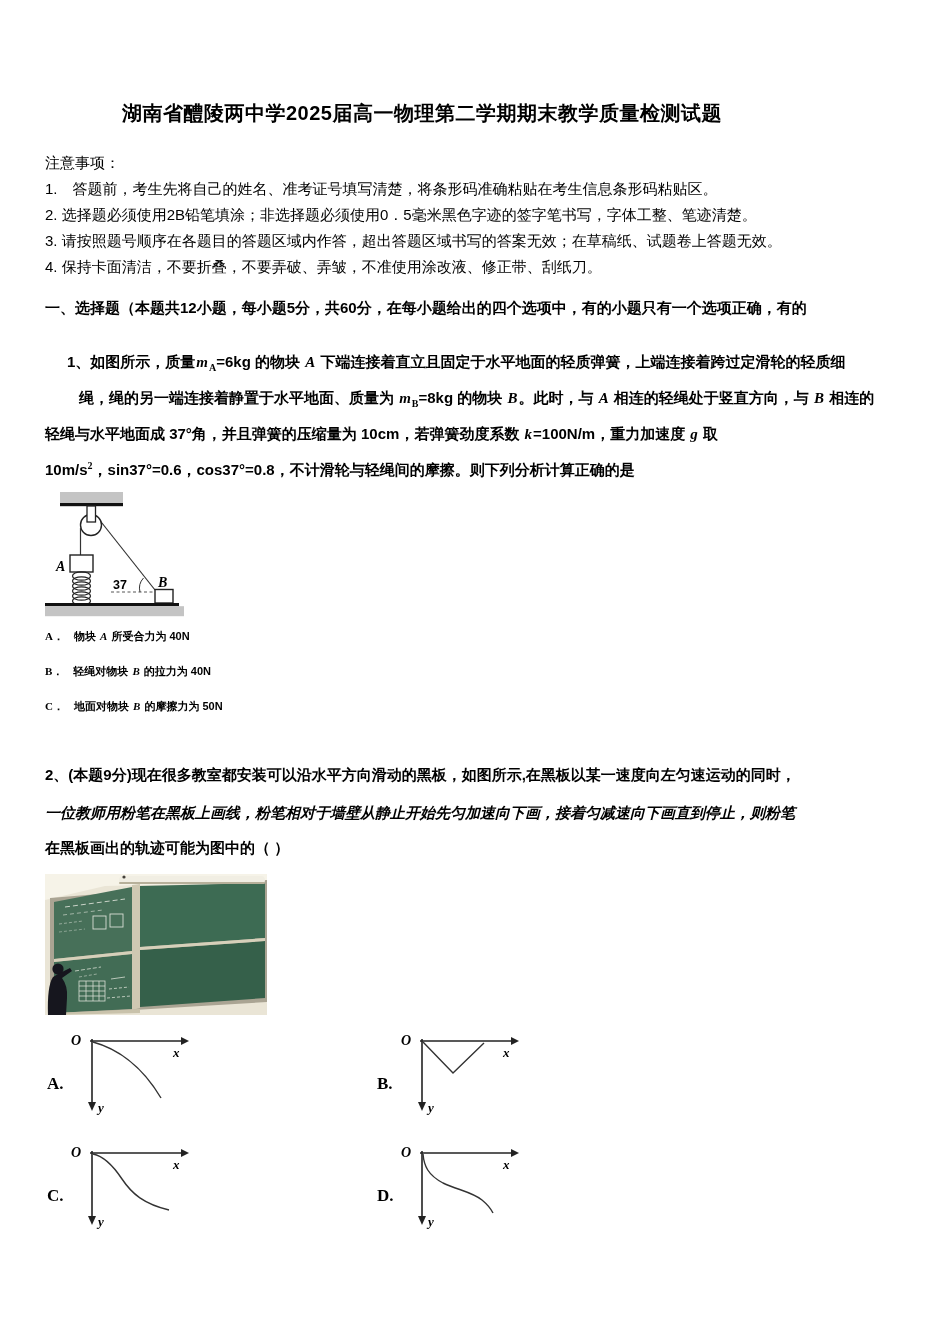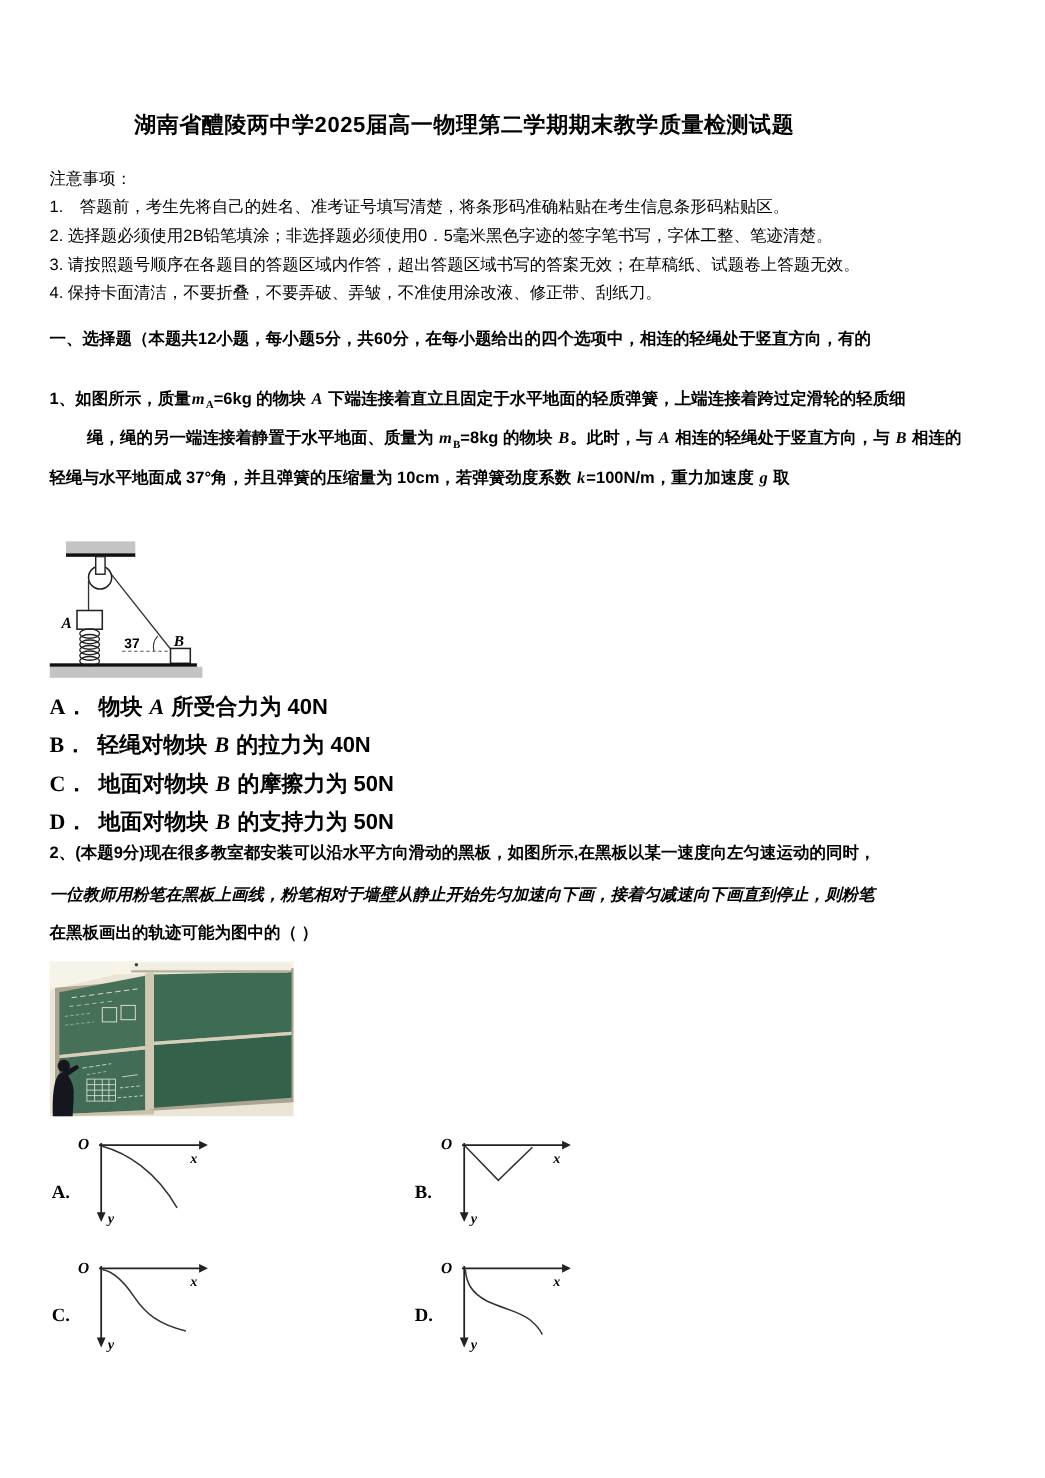--- a/index.html
+++ b/index.html
@@ -17,21 +17,21 @@
   .notice{
     left:45px;top:150px;width:868px;
     font-size:15px;font-weight:400;line-height:26px;
   }
   .secline,.qline{
     left:45px;width:872px;font-size:15px;font-weight:600;white-space:nowrap;
   }
   .v{font-family:"Liberation Serif",serif;font-style:italic;font-weight:700;padding:0 1px;}
   sub,sup{font-size:10px;font-family:"Liberation Serif",serif;font-weight:700;}
   .opt{
-    left:45px;font-size:20px;font-weight:700;white-space:nowrap;
+    left:45px;font-size:11px;font-weight:700;white-space:nowrap;
   }
   .opt-letter{font-family:"Liberation Serif",serif;margin-right:10px;font-weight:700;}
   .glabel{
     font-family:"Liberation Serif",serif;font-weight:700;font-size:17px;
   }
   svg text{user-select:none;}
   .axis-label{font-family:"Liberation Serif",serif;font-style:italic;font-weight:700;}
 </style>
 </head>
 <body>
@@ -41,28 +41,29 @@
   <div class="abs title">湖南省醴陵两中学2025届高一物理第二学期期末教学质量检测试题</div>
 
   <div class="abs notice">
     <div>注意事项：</div>
     <div>1.　答题前，考生先将自己的姓名、准考证号填写清楚，将条形码准确粘贴在考生信息条形码粘贴区。</div>
     <div>2. 选择题必须使用2B铅笔填涂；非选择题必须使用0．5毫米黑色字迹的签字笔书写，字体工整、笔迹清楚。</div>
     <div>3. 请按照题号顺序在各题目的答题区域内作答，超出答题区域书写的答案无效；在草稿纸、试题卷上答题无效。</div>
     <div>4. 保持卡面清洁，不要折叠，不要弄破、弄皱，不准使用涂改液、修正带、刮纸刀。</div>
   </div>
 
-  <div class="abs secline" style="top:299px;">一、选择题（本题共12小题，每小题5分，共60分，在每小题给出的四个选项中，相连的轻绳处于竖直方向，有的</div>
-
-  <div class="abs qline" style="top:353px;"><span>1、如图所示，质量</span><span class="v">m</span><sub>A</sub><span>=6kg 的物块 </span><span class="v">A</span><span> 下端连接着直立且固定于水平地面的轻质弹簧，上端连接着跨过定滑轮的轻质细</span></div>
+  <div class="abs secline" style="top:299px;">一、选择题（本题共12小题，每小题5分，共60分，在每小题给出的四个选项中，有的小题只有一个选项正确，有的</div>
+
+  <div class="abs qline" style="top:353px;margin-left:22px;"><span>1、如图所示，质量</span><span class="v">m</span><sub>A</sub><span>=6kg 的物块 </span><span class="v">A</span><span> 下端连接着直立且固定于水平地面的轻质弹簧，上端连接着跨过定滑轮的轻质细</span></div>
 
   <div class="abs qline" style="top:389px;padding-left:34px;"><span>绳，绳的另一端连接着静置于水平地面、质量为 </span><span class="v">m</span><sub>B</sub><span>=8kg 的物块 </span><span class="v">B</span><span>。此时，与 </span><span class="v">A</span><span> 相连的轻绳处于竖直方向，与 </span><span class="v">B</span><span> 相连的</span></div>
 
   <div class="abs qline" style="top:425px;"><span>轻绳与水平地面成 37°角，并且弹簧的压缩量为 10cm，若弹簧劲度系数 </span><span class="v">k</span><span>=100N/m，重力加速度 </span><span class="v">g</span><span> 取</span></div>
 
+  <div class="abs qline" style="top:460px;"><span>10m/s</span><sup>2</sup><span>，sin37°=0.6，cos37°=0.8，不计滑轮与轻绳间的摩擦。则下列分析计算正确的是</span></div>
 
   <svg class="abs" style="left:45px;top:492px;" width="145" height="126" viewBox="0 0 145 126">
 
     <rect x="15" y="0" width="63" height="11" fill="#c4c4c4"></rect>
     <rect x="15" y="11" width="63" height="3.2" fill="#111"></rect>
 
     <line x1="53" y1="26" x2="110" y2="98" stroke="#333" stroke-width="1.2"></line>
 
     <circle cx="46" cy="33" r="10.5" fill="#fff" stroke="#222" stroke-width="1.4"></circle>
     <rect x="42" y="14" width="8.5" height="16" fill="#fff" stroke="#222" stroke-width="1.3"></rect>
@@ -88,21 +89,20 @@
     <rect x="110" y="97.5" width="18" height="13.5" fill="#fff" stroke="#222" stroke-width="1.4"></rect>
     <text x="113" y="95" font-size="14" class="axis-label">B</text>
 
     <rect x="0" y="111" width="134" height="3.2" fill="#111"></rect>
     <rect x="0" y="114.2" width="139" height="10" fill="#c4c4c4"></rect>
   </svg>
 
   <div class="abs opt" style="top:629px;"><span class="opt-letter">A．</span><span>物块 </span><span class="v">A</span><span> 所受合力为 40N</span></div>
   <div class="abs opt" style="top:664px;"><span class="opt-letter">B．</span><span>轻绳对物块 </span><span class="v">B</span><span> 的拉力为 40N</span></div>
   <div class="abs opt" style="top:699px;"><span class="opt-letter">C．</span><span>地面对物块 </span><span class="v">B</span><span> 的摩擦力为 50N</span></div>
-  <div class="abs opt" style="top:734px;"><span class="opt-letter">D．</span><span>地面对物块 </span><span class="v">B</span><span> 的支持力为 50N</span></div>
 
   <div class="abs qline" style="top:766px;">2、(本题9分)现在很多教室都安装可以沿水平方向滑动的黑板，如图所示,在黑板以某一速度向左匀速运动的同时，</div>
   <div class="abs qline" style="top:804px;font-style:italic;">一位教师用粉笔在黑板上画线，粉笔相对于墙壁从静止开始先匀加速向下画，接着匀减速向下画直到停止，则粉笔</div>
   <div class="abs qline" style="top:839px;">在黑板画出的轨迹可能为图中的（ ）</div>
 
   <svg class="abs" style="left:45px;top:874px;" width="222" height="141" viewBox="0 0 222 141">
 
     <rect x="0" y="0" width="222" height="141" fill="#eae5d6"></rect>
     <polygon points="0,0 222,0 222,8 60,12 0,26" fill="#f6f3e8"></polygon>
 

